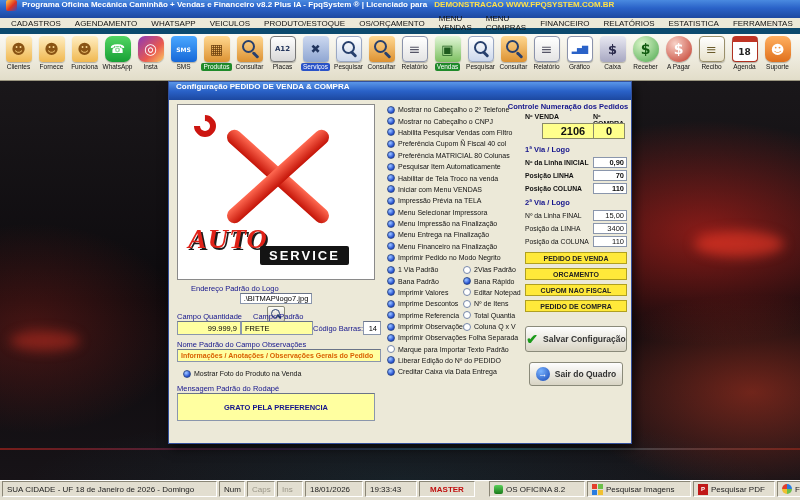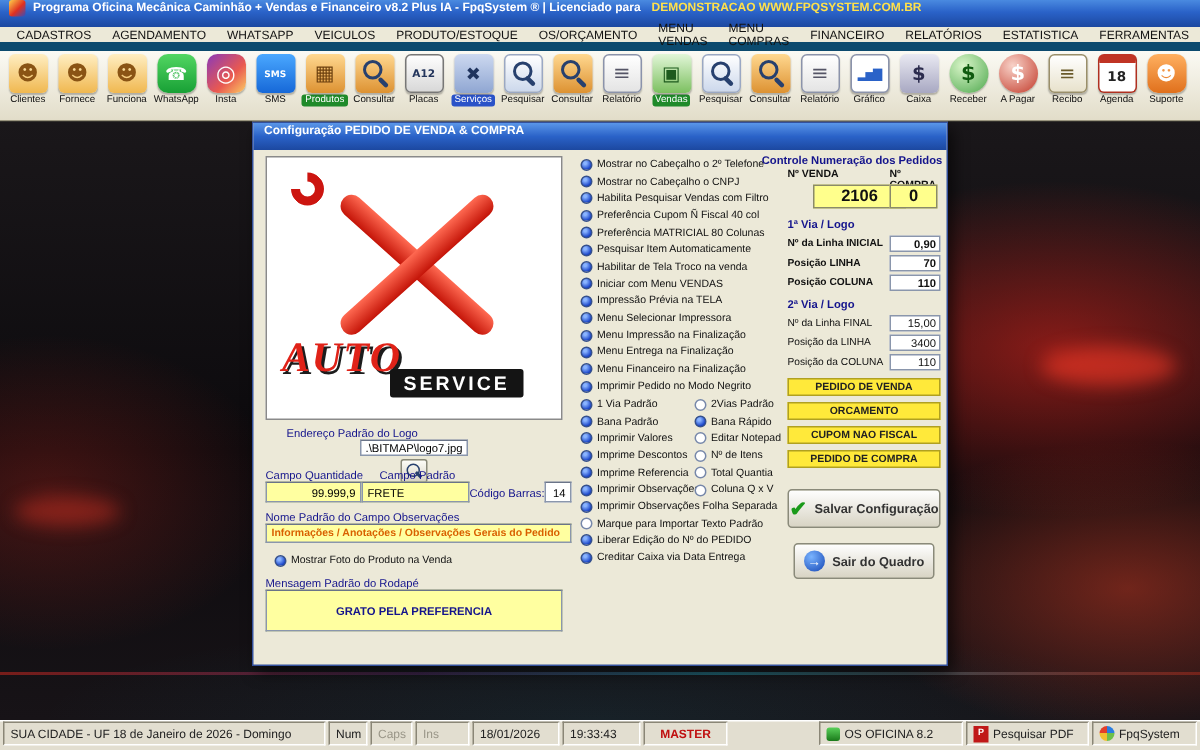--- a/index.html
+++ b/index.html
@@ -550,37 +550,46 @@
 <div class="statusbar">
   <div class="seg" style="width:215px">
     <span>SUA CIDADE - UF 18 de Janeiro de 2026 - Domingo</span>
   </div>
   <div class="seg" style="width:26px">
     <span>Num</span>
   </div>
   <div class="seg dim" style="width:28px">
     <span>Caps</span>
   </div>
-  <div class="seg dim" style="width:36px">
+  <div class="seg dim" style="width:26px">
     <span>Ins</span>
   </div>
   <div class="seg" style="width:58px">
     <span>18/01/2026</span>
   </div>
   <div class="seg" style="width:52px">
     <span>19:33:43</span>
   </div>
   <div class="seg user" style="width:56px">
     <span>MASTER</span>
   </div>
   <div class="seg spacer"></div>
   <div class="seg" style="width:96px">
     <span class="ic-os"></span>
     <span>OS OFICINA 8.2</span>
   </div>
+  <div class="seg" style="width:104px">
+    <span class="winlogo">
+        <span></span>
+        <span></span>
+        <span></span>
+        <span></span>
+      </span>
+    <span>Pesquisar Imagens</span>
+  </div>
   <div class="seg" style="width:82px">
     <span class="ic-pdf"></span>
     <span>Pesquisar PDF</span>
   </div>
   <div class="seg" style="width:70px">
     <span class="ic-brand"></span>
     <span>FpqSystem</span>
   </div>
 </div>
 

